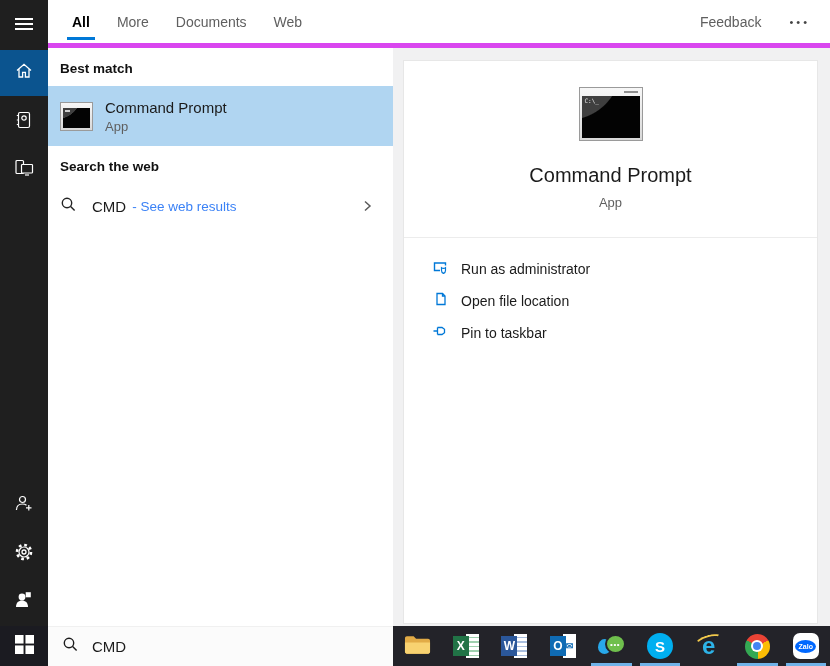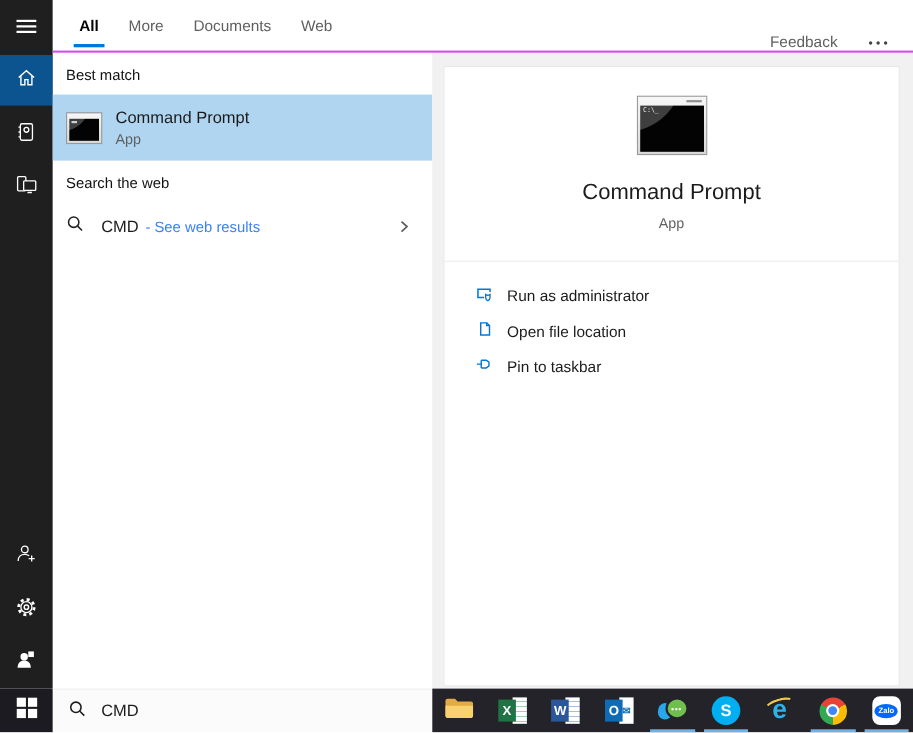--- a/index.html
+++ b/index.html
@@ -15,33 +15,33 @@
   .tile-person-add { top:482px; }
   .tile-gear { top:530px; }
   .tile-account { top:578px; }
   .hamburger { top:0; }
   .hamburger .bars { width:18px; height:12px; display:flex; flex-direction:column; justify-content:space-between; }
   .hamburger .bars i { display:block; height:1.6px; background:#fff; }
 
   #start-button { position:absolute; left:0; top:626px; width:48px; height:40px; background:#1b1b21; display:flex; align-items:center; justify-content:center; cursor:pointer; }
 
   
-  #topnav { position:absolute; left:48px; top:0; width:782px; height:48px; background:#fff; border-bottom:2px solid #d946ef; display:flex; align-items:stretch; justify-content:space-between; padding:0 20px 0 16px; }
+  #topnav { position:absolute; left:48px; top:0; width:782px; height:48px; background:#fff; border-bottom:5px solid #d946ef; display:flex; align-items:stretch; justify-content:space-between; padding:0 20px 0 16px; }
   .tabs { display:flex; align-items:stretch; gap:11px; }
   .tab { position:relative; display:flex; align-items:center; padding:0 8px; font-size:14px; color:#5f5f5f; cursor:pointer; white-space:nowrap; }
   .tab.active { color:#000; font-weight:700; }
   .tab.active::after { content:""; position:absolute; left:3px; right:3px; bottom:3px; height:3px; background:#0078d7; }
   .tab .caret { margin-left:6px; font-size:10px; color:#444; }
-  .nav-right { display:flex; align-items:flex-end; gap:28px; }
+  .nav-right { display:flex; align-items:center; gap:28px; }
   .nav-link { font-size:14px; color:#5f5f5f; cursor:pointer; }
   .overflow-dots { font-size:11px; color:#444; letter-spacing:3px; cursor:pointer; }
 
   
   #results { position:absolute; left:48px; top:48px; width:345px; height:578px; background:#fff; }
-  .section-header { font-size:13.5px; font-weight:400; color:#111; padding:13px 12px 10px 12px; }
+  .section-header { font-size:13.5px; font-weight:700; color:#111; padding:13px 12px 10px 12px; }
   .best-row { height:60px; background:#b0d5f1; display:flex; align-items:center; padding:0 12px; gap:12px; cursor:pointer; }
   .best-meta { display:flex; flex-direction:column; gap:3px; }
   .best-title { font-size:15px; color:#1b1b1b; }
   .best-sub { font-size:13px; color:#5f5f5f; }
   .web-row { height:44px; display:flex; align-items:center; padding:0 18px 0 12px; cursor:pointer; }
   .web-row .qtext { margin-left:15px; font-size:15px; color:#1b1b1b; }
   .web-row .qsuffix { margin-left:6px; font-size:13.5px; color:#3b82f6; }
   .web-row .chev { margin-left:auto; display:flex; }
 
   

